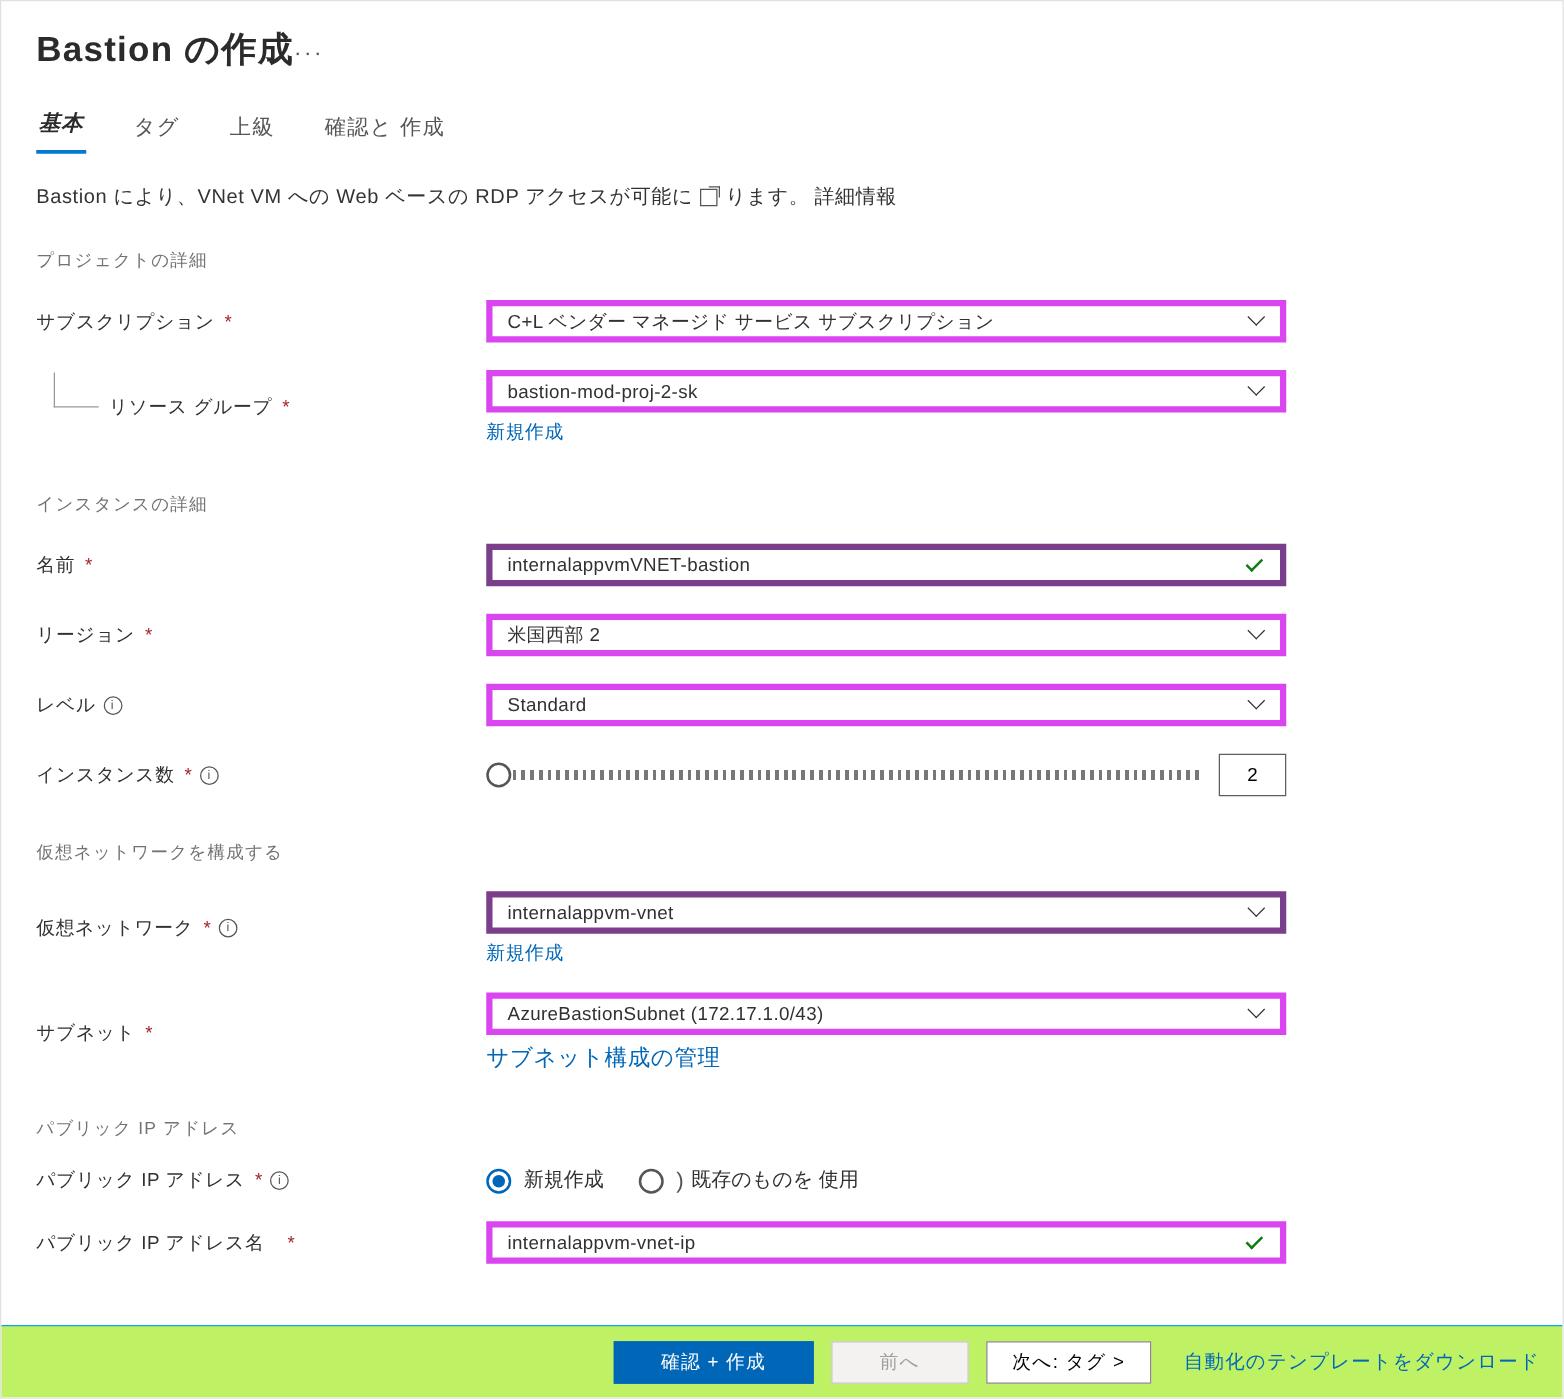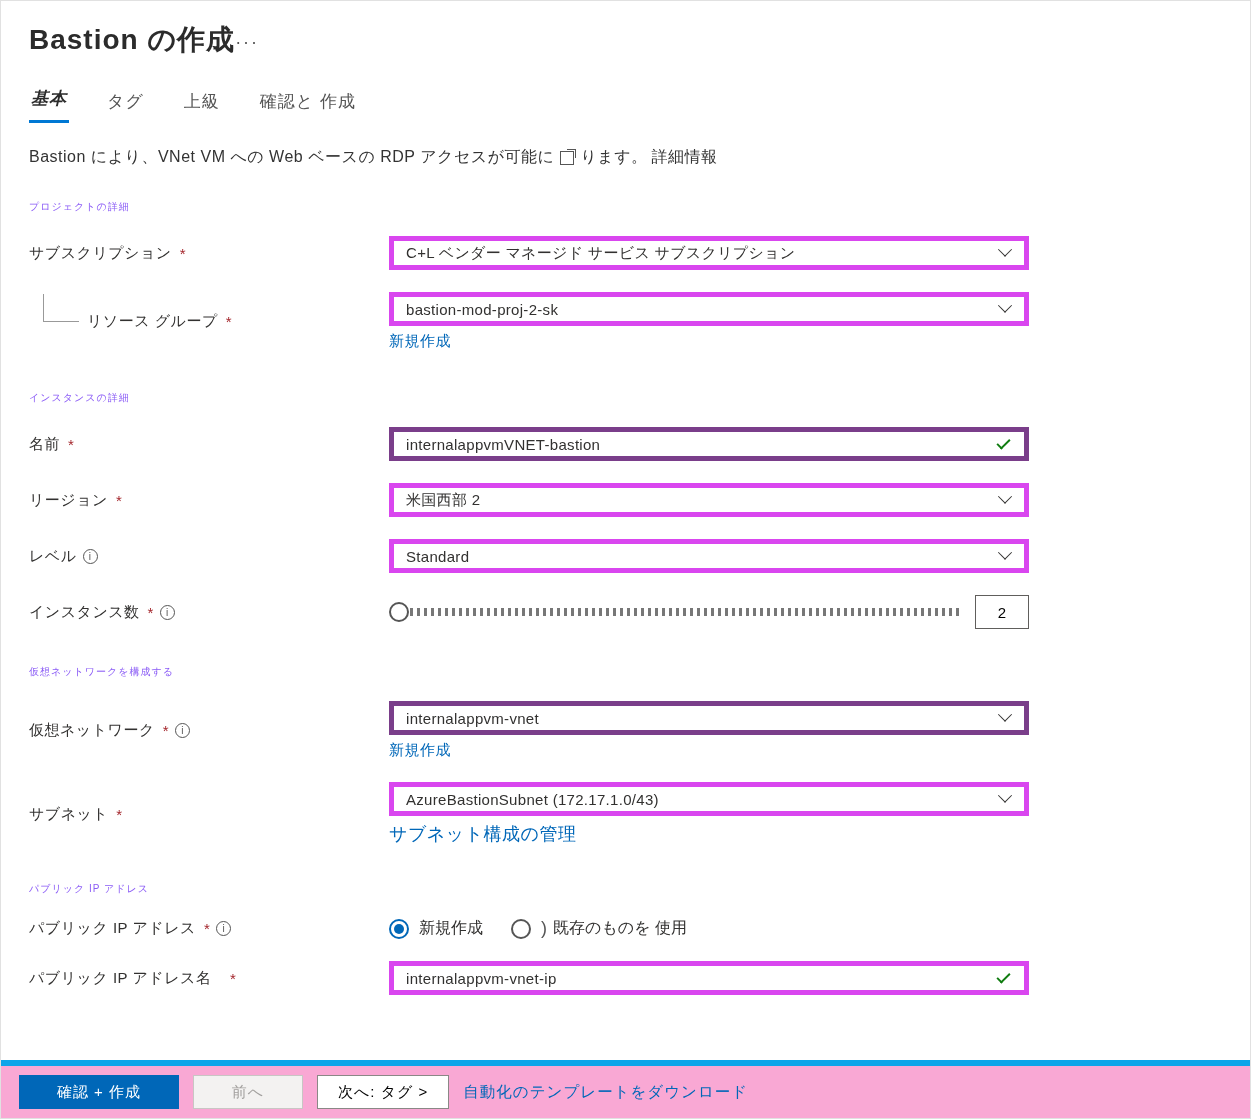--- a/index.html
+++ b/index.html
@@ -67,22 +67,22 @@
   .ext-icon::after {
     content: "";
     position: absolute;
     top: -3px; right: -3px;
     width: 8px; height: 8px;
     border-top: 1.5px solid #555;
     border-right: 1.5px solid #555;
   }
   .section-heading {
     margin-top: 32px;
-    font-size: 10px;
-    color: #8b5cf6;
+    font-size: 14px;
+    color: #737373;
     letter-spacing: 1px;
   }
   .form-row {
     display: flex;
     align-items: center;
     margin-top: 22px;
   }
   .label-col {
     width: 360px;
     flex-shrink: 0;
@@ -213,26 +213,27 @@
     content: "";
     width: 10px; height: 10px;
     border-radius: 50%;
     background: #0067b8;
   }
   .radio .paren { color: #555; font-size: 18px; margin-right: -4px; }
   .footer {
     position: absolute;
     left: 0; right: 0; bottom: 0;
     height: 58px;
-    border-top: 6px solid #0ea5e9;
+    border-top: 1px solid #0ea5e9;
     display: flex;
     align-items: center;
     padding: 0 18px;
     gap: 14px;
-    background: #f9a8d4;
+    background: #bef264;
+    justify-content: flex-end;
   }
   .btn {
     height: 34px;
     padding: 0 20px;
     font-size: 15px;
     border: 1px solid #8a8886;
     background: #fff;
     cursor: pointer;
     letter-spacing: 1px;
     display: inline-flex;
@@ -249,20 +250,21 @@
     background: #f3f2f1;
     color: #a19f9d;
     border-color: #c8c6c4;
     cursor: default;
     min-width: 110px;
     justify-content: center;
   }
   .footer-link {
     color: #0067b8;
     font-size: 15.5px;
+    margin-left: 12px;
     cursor: pointer;
     letter-spacing: 1px;
   }
 </style>
 </head>
 <body>
 
 <div class="page">
   <div class="title-row">
     <h1 class="title">Bastion の作成</h1>

